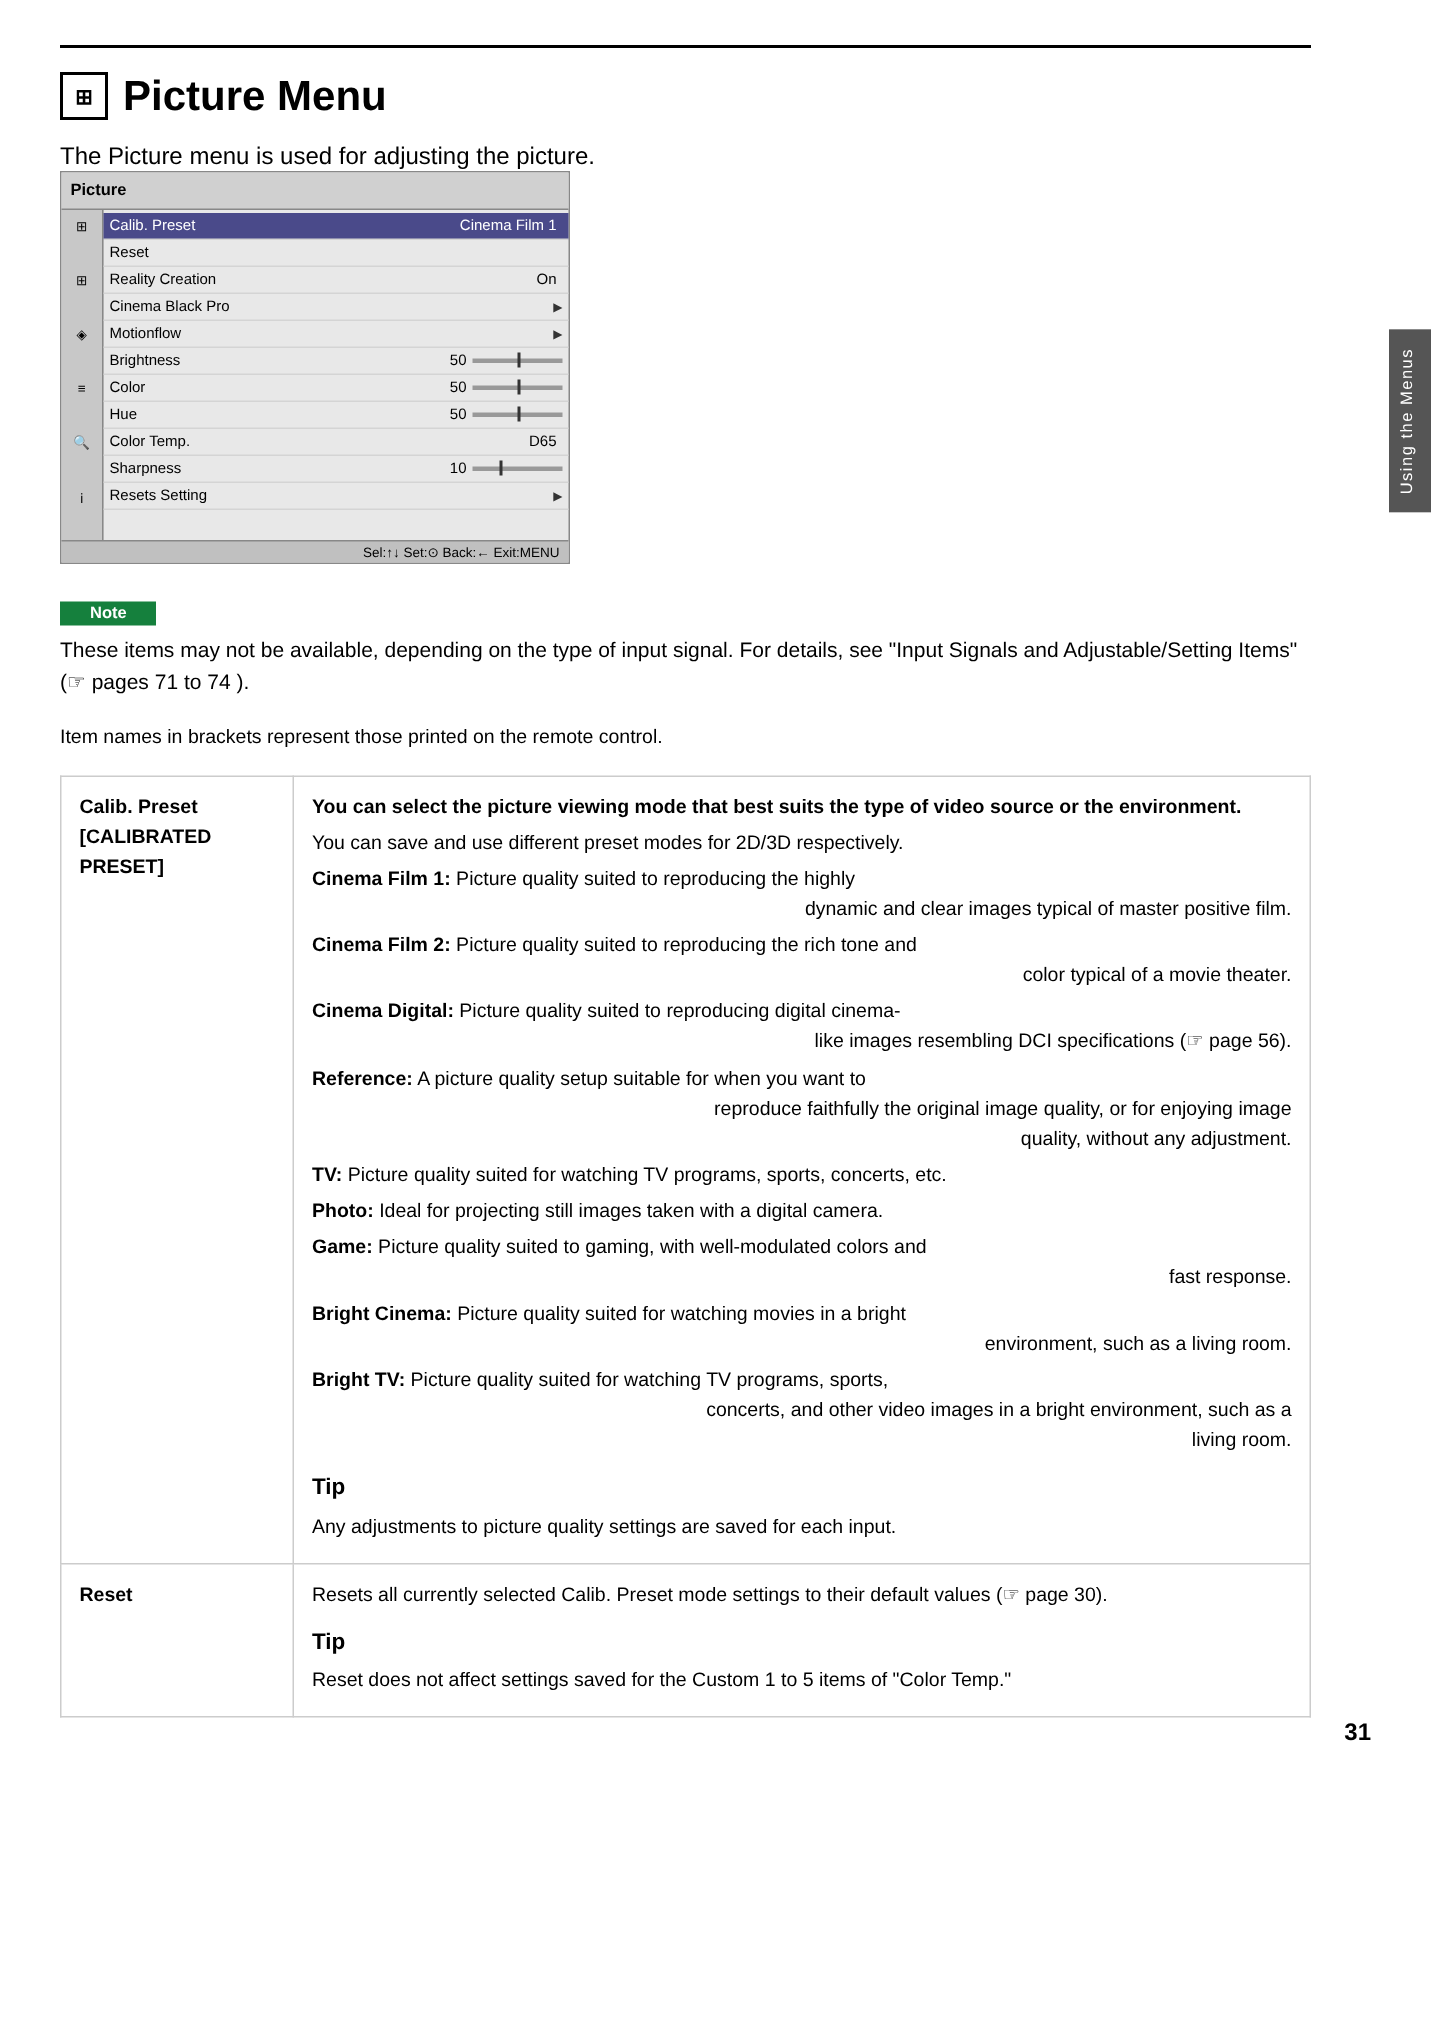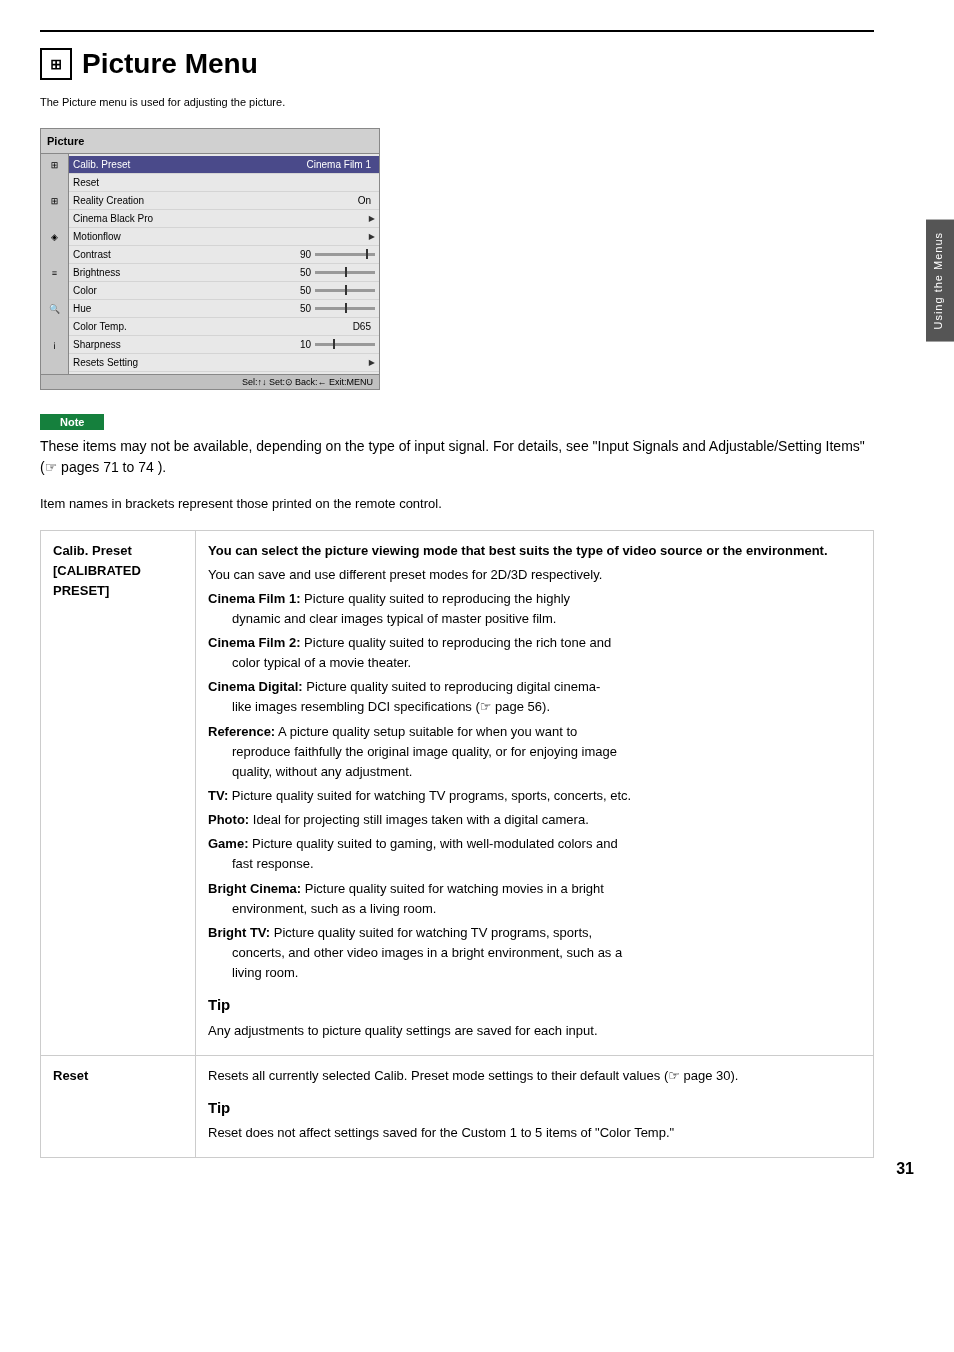--- a/index.html
+++ b/index.html
@@ -65,22 +65,21 @@
       font-weight: bold;
       flex-shrink: 0;
     }
 
     .title-text {
       font-size: 28px;
       font-weight: bold;
     }
 
     .intro-text {
-      font-size: 11px;
-      margin-bottom: 20px;
+      font-size: 16px;
     }
 
     
     .menu-screenshot {
       border: 1px solid #888;
       width: 340px;
       margin-bottom: 24px;
       background: #e8e8e8;
       font-size: 11px;
     }
@@ -228,20 +227,21 @@
       margin-bottom: 4px;
     }
 
     .desc-cell p {
       margin-bottom: 4px;
     }
 
     .desc-cell .indent {
       padding-left: 24px;
       display: block;
+      text-align: right;
     }
 
     b { font-weight: bold; }
   </style>
 </head>
 <body>
 
 <div class="page-container">
 
   <div class="side-tab">Using the Menus</div>
@@ -291,27 +291,20 @@
         <div class="menu-row">
           <span class="menu-row-label">Cinema Black Pro</span>
           <span class="menu-arrow">▶</span>
         </div>
 
         <div class="menu-row">
           <span class="menu-row-label">Motionflow</span>
           <span class="menu-arrow">▶</span>
         </div>
 
-        <div class="menu-row">
-          <span class="menu-row-label">Contrast</span>
-          <span class="menu-row-value">90</span>
-          <span class="menu-slider">
-              <span class="menu-slider-thumb" style="left:85%"></span>
-            </span>
-        </div>
 
         <div class="menu-row">
           <span class="menu-row-label">Brightness</span>
           <span class="menu-row-value">50</span>
           <span class="menu-slider">
               <span class="menu-slider-thumb" style="left:50%"></span>
             </span>
         </div>
 
         <div class="menu-row">

